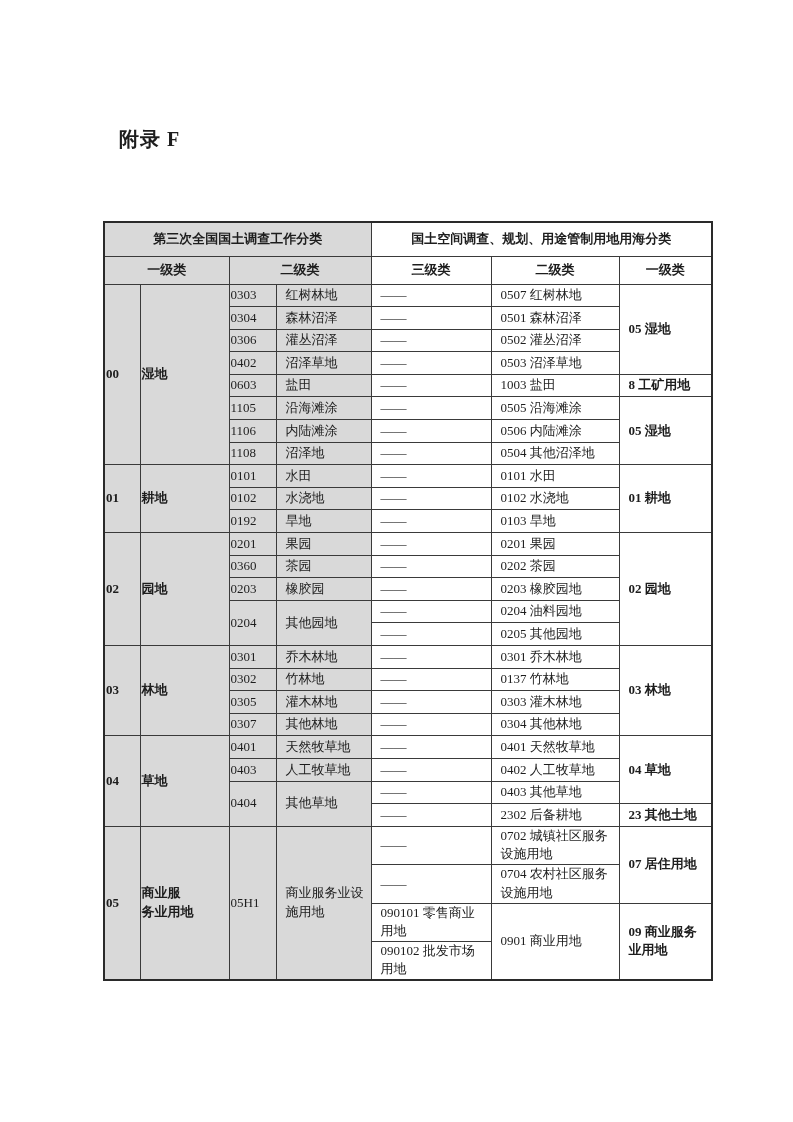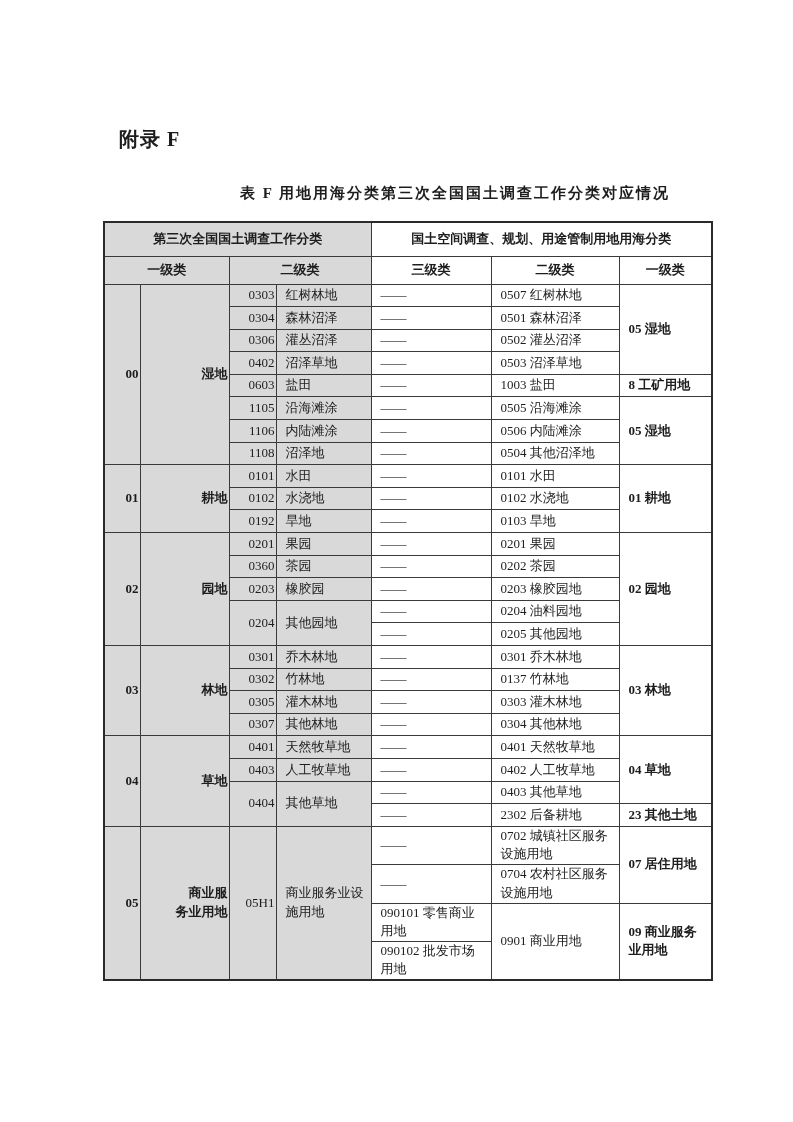--- a/index.html
+++ b/index.html
@@ -12,36 +12,35 @@
     font-size:15px;font-weight:bold;letter-spacing:2px;}
   table.cls{
     position:absolute;left:103px;top:221px;width:608px;
     border-collapse:collapse;table-layout:fixed;border:2px solid #2a2a2a;font-family:Liberation Serif, serif;
   }
   th,td{
     border:1px solid #3a3a3a;font-size:13px;line-height:1.42;vertical-align:middle;
     white-space:pre-line;padding:0 2px 0 9px;overflow:hidden;
   }
   th{font-weight:bold;text-align:center;padding:0 1px;}
-  td.center{text-align:right;padding:0 1px;}
+  td.center{text-align:left;padding:0 1px;}
   .shaded{background:#d9d9d9;}
   .bold{font-weight:bold;}
   tr.hr1{height:34px;}
   tr.hr2{height:28px;}
   tr.r-n{height:22.6px;}
   tr.r-t{height:38.4px;}
   .page-number{position:absolute;left:103px;top:1039px;width:608px;text-align:center;
     font-size:12.5px;letter-spacing:2px;}
 </style>
 </head>
 <body>
 
 <div class="page">
   <div class="appendix-title">附录 F</div>
-  <div class="table-caption">表 F 用地用海分类第三次全国国土调查工作分类对应情况</div>
 
   <table class="cls">
     <colgroup>
       <col style="width:36px">
         <col style="width:89px">
         <col style="width:47px">
       <col style="width:95px">
         <col style="width:120px">
         <col style="width:128px">
       <col style="width:93px">

